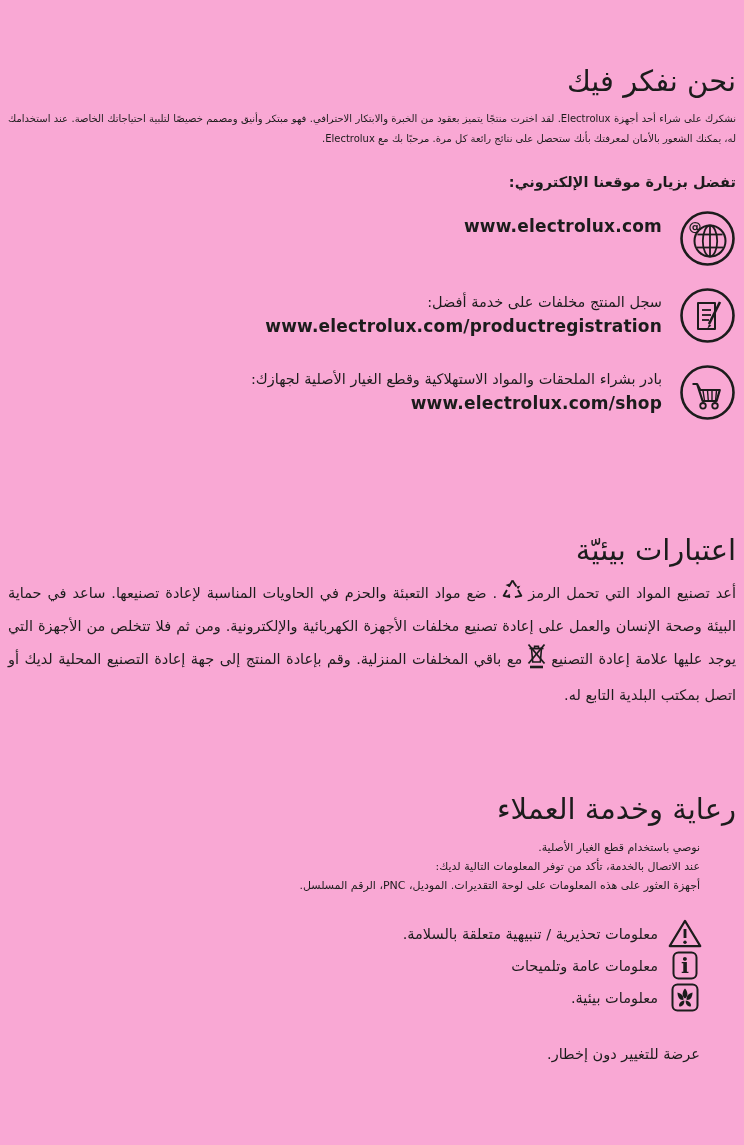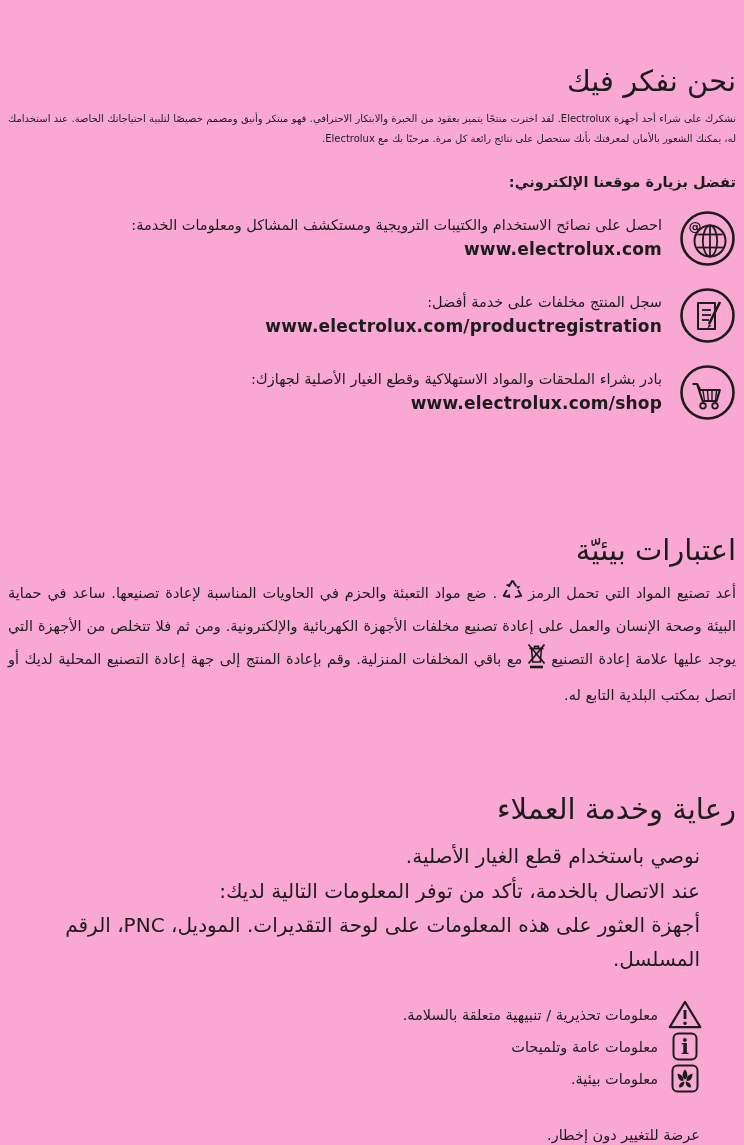--- a/index.html
+++ b/index.html
@@ -29,21 +29,21 @@
   .weblink-line{font-size:14.5px;line-height:1.55;text-align:right;}
   .weblink-url{
     font-size:17px;font-weight:bold;direction:ltr;text-align:right;
     line-height:1.5;letter-spacing:.2px;font-family:"DejaVu Sans","Liberation Sans",sans-serif;
   }
   #env-title{margin-top:110px;}
   .env-par{margin:8px 0 0;font-size:14.5px;line-height:2.1;text-align:justify;}
   .inline-icon{display:inline-block;vertical-align:middle;margin:0 4px;}
   #care-title{margin-top:80px;}
   .care-lines{margin-top:10px;padding-left:0;padding-right:36px;}
-  .care-line{font-size:20px;line-height:1.72;text-align:right;}
+  .care-line{font-size:11px;line-height:1.72;text-align:right;}
   .legend{margin-top:22px;padding-right:32px;}
   .legend-row{display:flex;align-items:center;height:32px;}
   .legend-icon{width:38px;display:flex;justify-content:center;align-items:center;margin-left:8px;flex:0 0 38px;}
   .legend-text{font-size:14.5px;}
   .footer{margin-top:32px;padding-right:36px;text-align:right;font-size:14.5px;}
 </style>
 </head>
 <body>
 
 <div class="page">
@@ -59,21 +59,20 @@
           <circle cx="28.5" cy="28.5" r="26" fill="none" stroke="#1c1c1c" stroke-width="2.6"></circle>
           <circle cx="31" cy="31" r="15.5" fill="none" stroke="#1c1c1c" stroke-width="2"></circle>
           <ellipse cx="31" cy="31" rx="7.2" ry="15.5" fill="none" stroke="#1c1c1c" stroke-width="1.8"></ellipse>
           <line x1="31" y1="15.5" x2="31" y2="46.5" stroke="#1c1c1c" stroke-width="1.8"></line>
           <line x1="18.4" y1="24.5" x2="43.6" y2="24.5" stroke="#1c1c1c" stroke-width="1.8"></line>
           <line x1="17.6" y1="37.5" x2="44.4" y2="37.5" stroke="#1c1c1c" stroke-width="1.8"></line>
           <text x="16" y="21" font-size="13" font-weight="bold" font-family="DejaVu Sans, sans-serif" fill="#1c1c1c" text-anchor="middle">@</text>
         </svg>
       </span>
       <div class="weblink-text">
-        <div class="weblink-line">احصل على نصائح الاستخدام والكتيبات الترويجية ومستكشف المشاكل ومعلومات الخدمة:</div>
         <div class="weblink-url">www.electrolux.com</div>
       </div>
     </div>
 
     <div class="weblink weblink-2">
       <span class="weblink-icon">
         <svg width="57" height="57" viewBox="0 0 57 57">
           <circle cx="28.5" cy="28.5" r="26" fill="none" stroke="#1c1c1c" stroke-width="2.6"></circle>
           <path d="M19 16 h17 v26 h-17 z" fill="none" stroke="#1c1c1c" stroke-width="2" stroke-linejoin="round"></path>
           <line x1="23" y1="23" x2="32" y2="23" stroke="#1c1c1c" stroke-width="1.8"></line>

